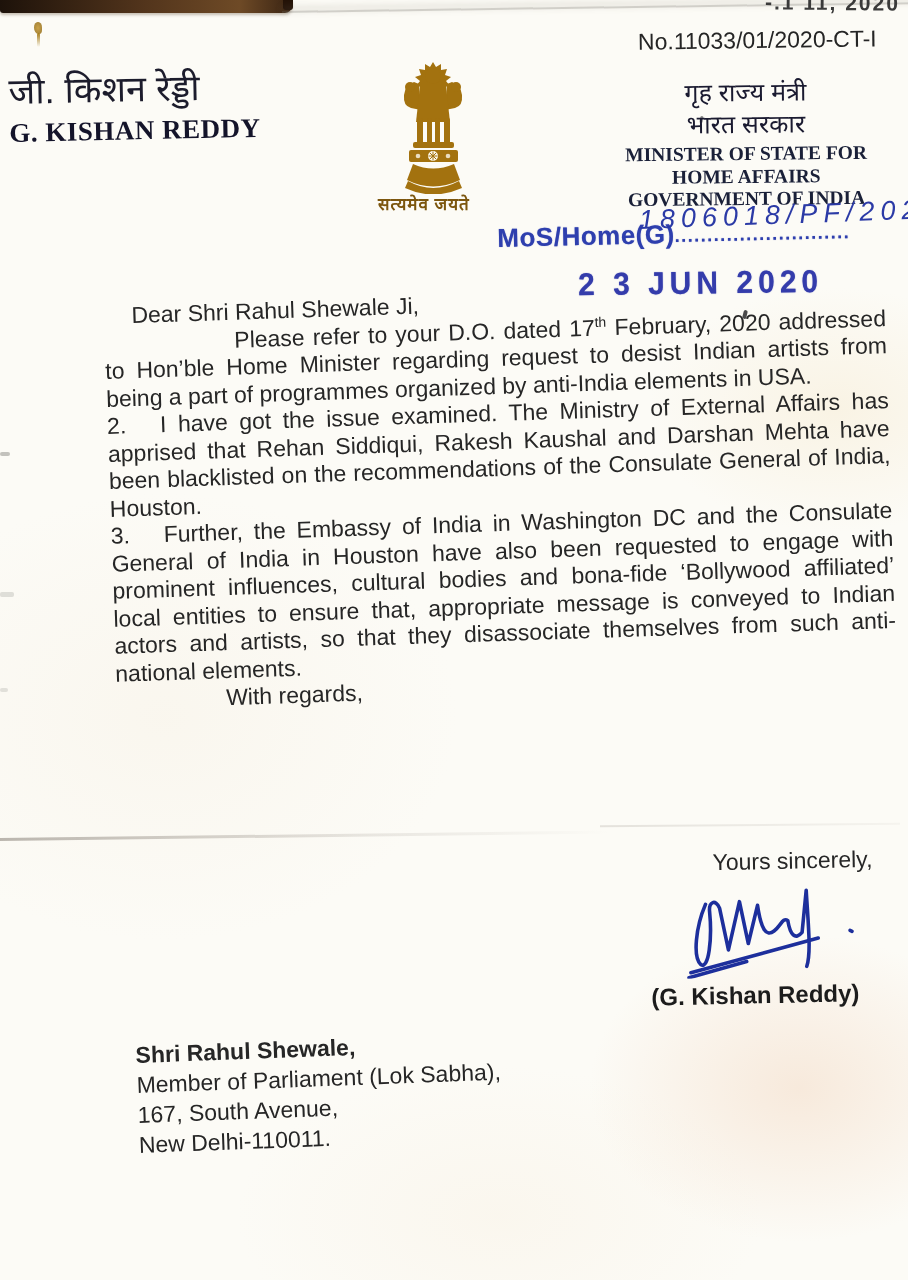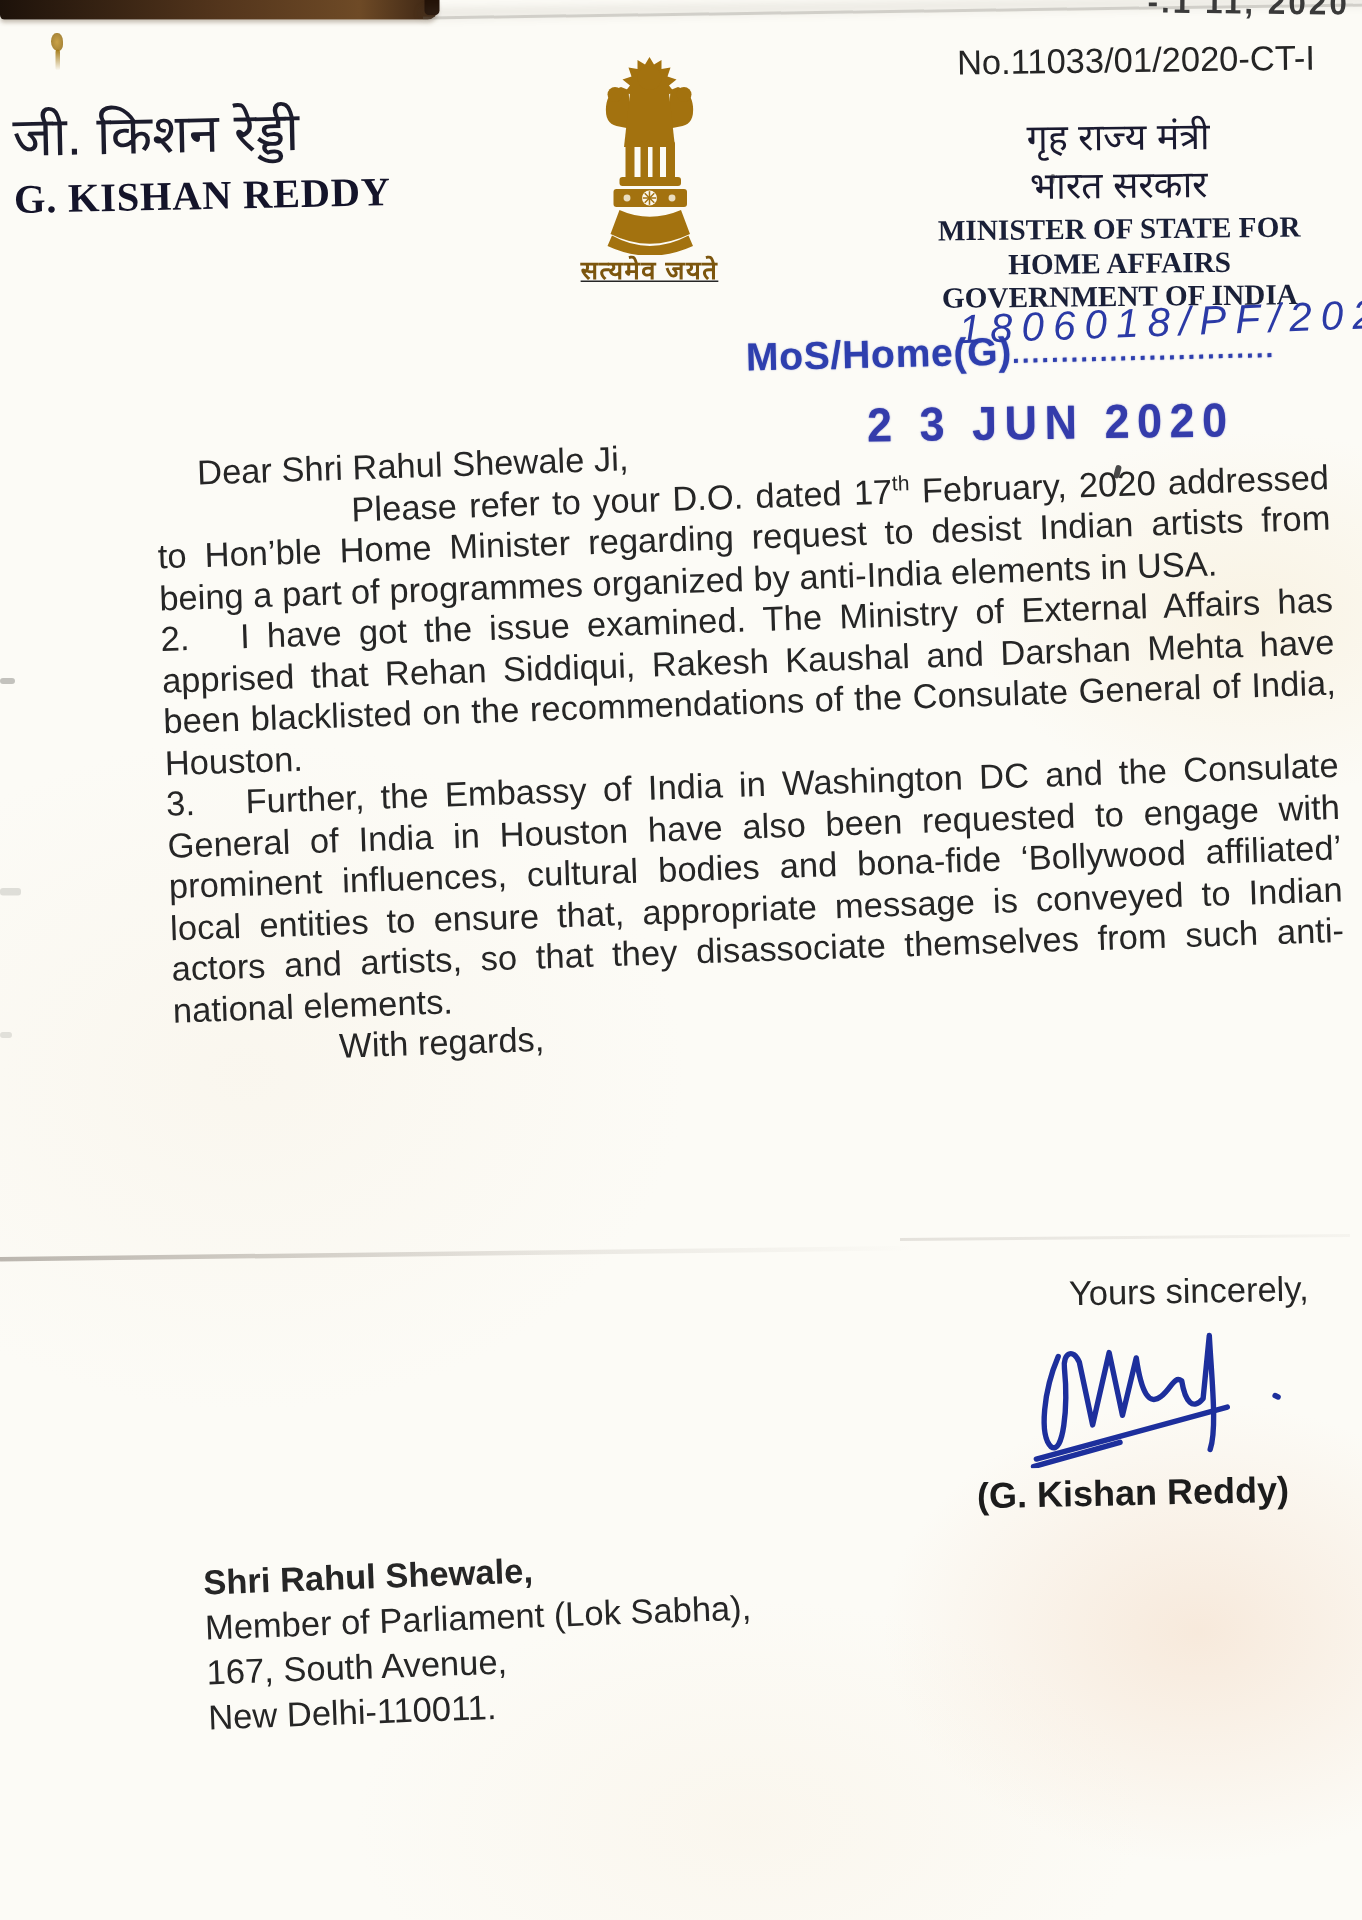--- a/index.html
+++ b/index.html
@@ -40,21 +40,21 @@
     transform:rotate(-0.7deg);transform-origin:left top;}
   .crease2{position:absolute;top:824px;left:600px;width:300px;height:2px;
     background:linear-gradient(to right, rgba(120,110,100,0.18), rgba(120,110,100,0.05));
     transform:rotate(-0.5deg);}
   
   .refno{position:absolute;left:638px;top:27px;font-size:23px;color:#252525;transform:rotate(-0.8deg);}
   .sender{position:absolute;left:8px;top:70px;transform:rotate(-1.2deg);transform-origin:left top;}
   .sender-hindi{font-size:36px;line-height:44px;color:#1c1c2c;}
   .sender-english{font-family:"Liberation Serif","DejaVu Serif",serif;font-weight:bold;
     font-size:27px;letter-spacing:0.5px;color:#14142a;margin-top:4px;}
-  .emblem{position:absolute;left:378px;top:36px;width:110px;text-align:center;text-decoration:underline;}
+  .emblem{position:absolute;left:378px;top:60px;width:110px;}
   .emblem svg{display:block;margin:0 auto;}
   .motto{font-size:17px;font-weight:bold;color:#7c560e;margin-top:-2px;letter-spacing:1px;}
   .office{position:absolute;left:585px;top:76px;width:322px;text-align:center;transform:rotate(-0.6deg);}
   .office-hindi{font-size:25px;line-height:32px;color:#1a1a30;}
   .office-english{font-family:"Liberation Serif","DejaVu Serif",serif;font-weight:bold;
     font-size:19.5px;line-height:22.5px;color:#1a2038;margin-top:3px;}
   
   .diary{position:absolute;left:497px;top:223px;transform:rotate(-1.3deg);transform-origin:left top;
     color:#2e3fae;white-space:nowrap;}
   .diary-label{font-size:26px;font-weight:bold;letter-spacing:0.5px;

